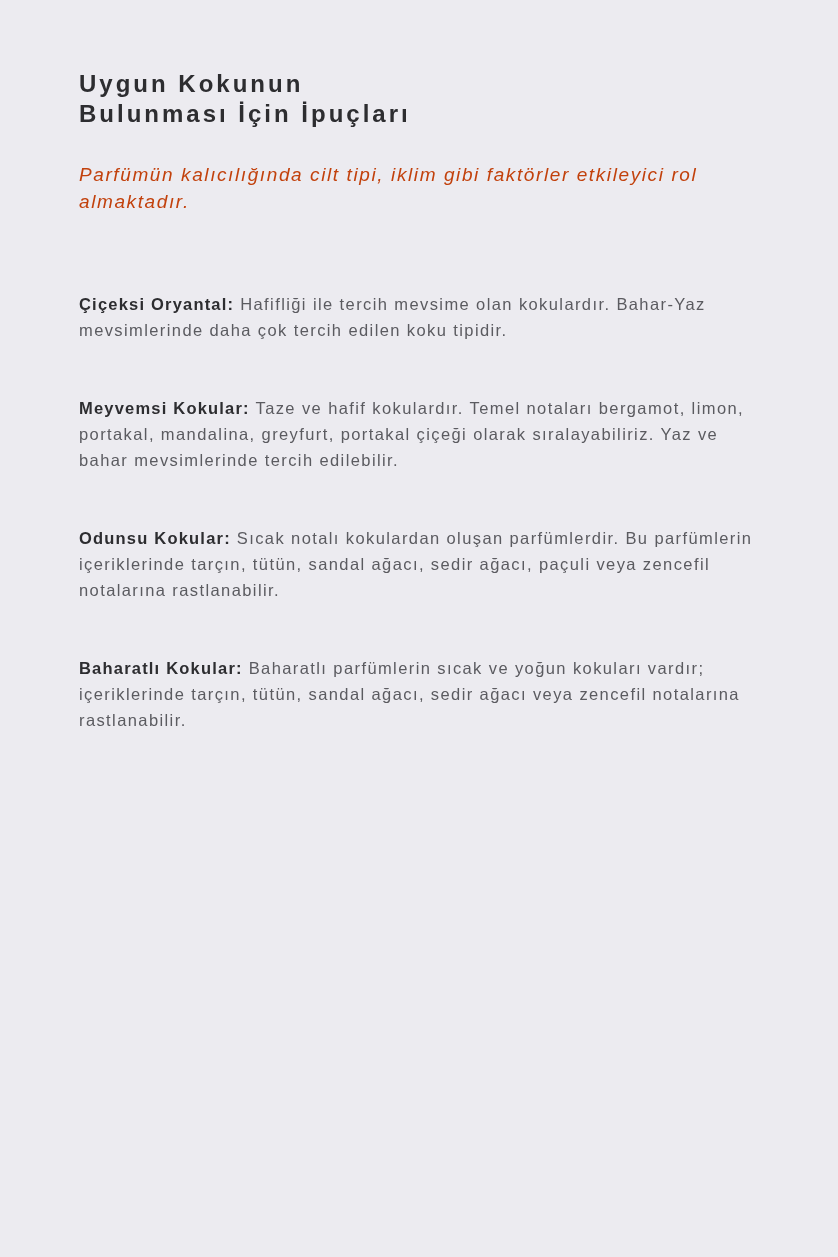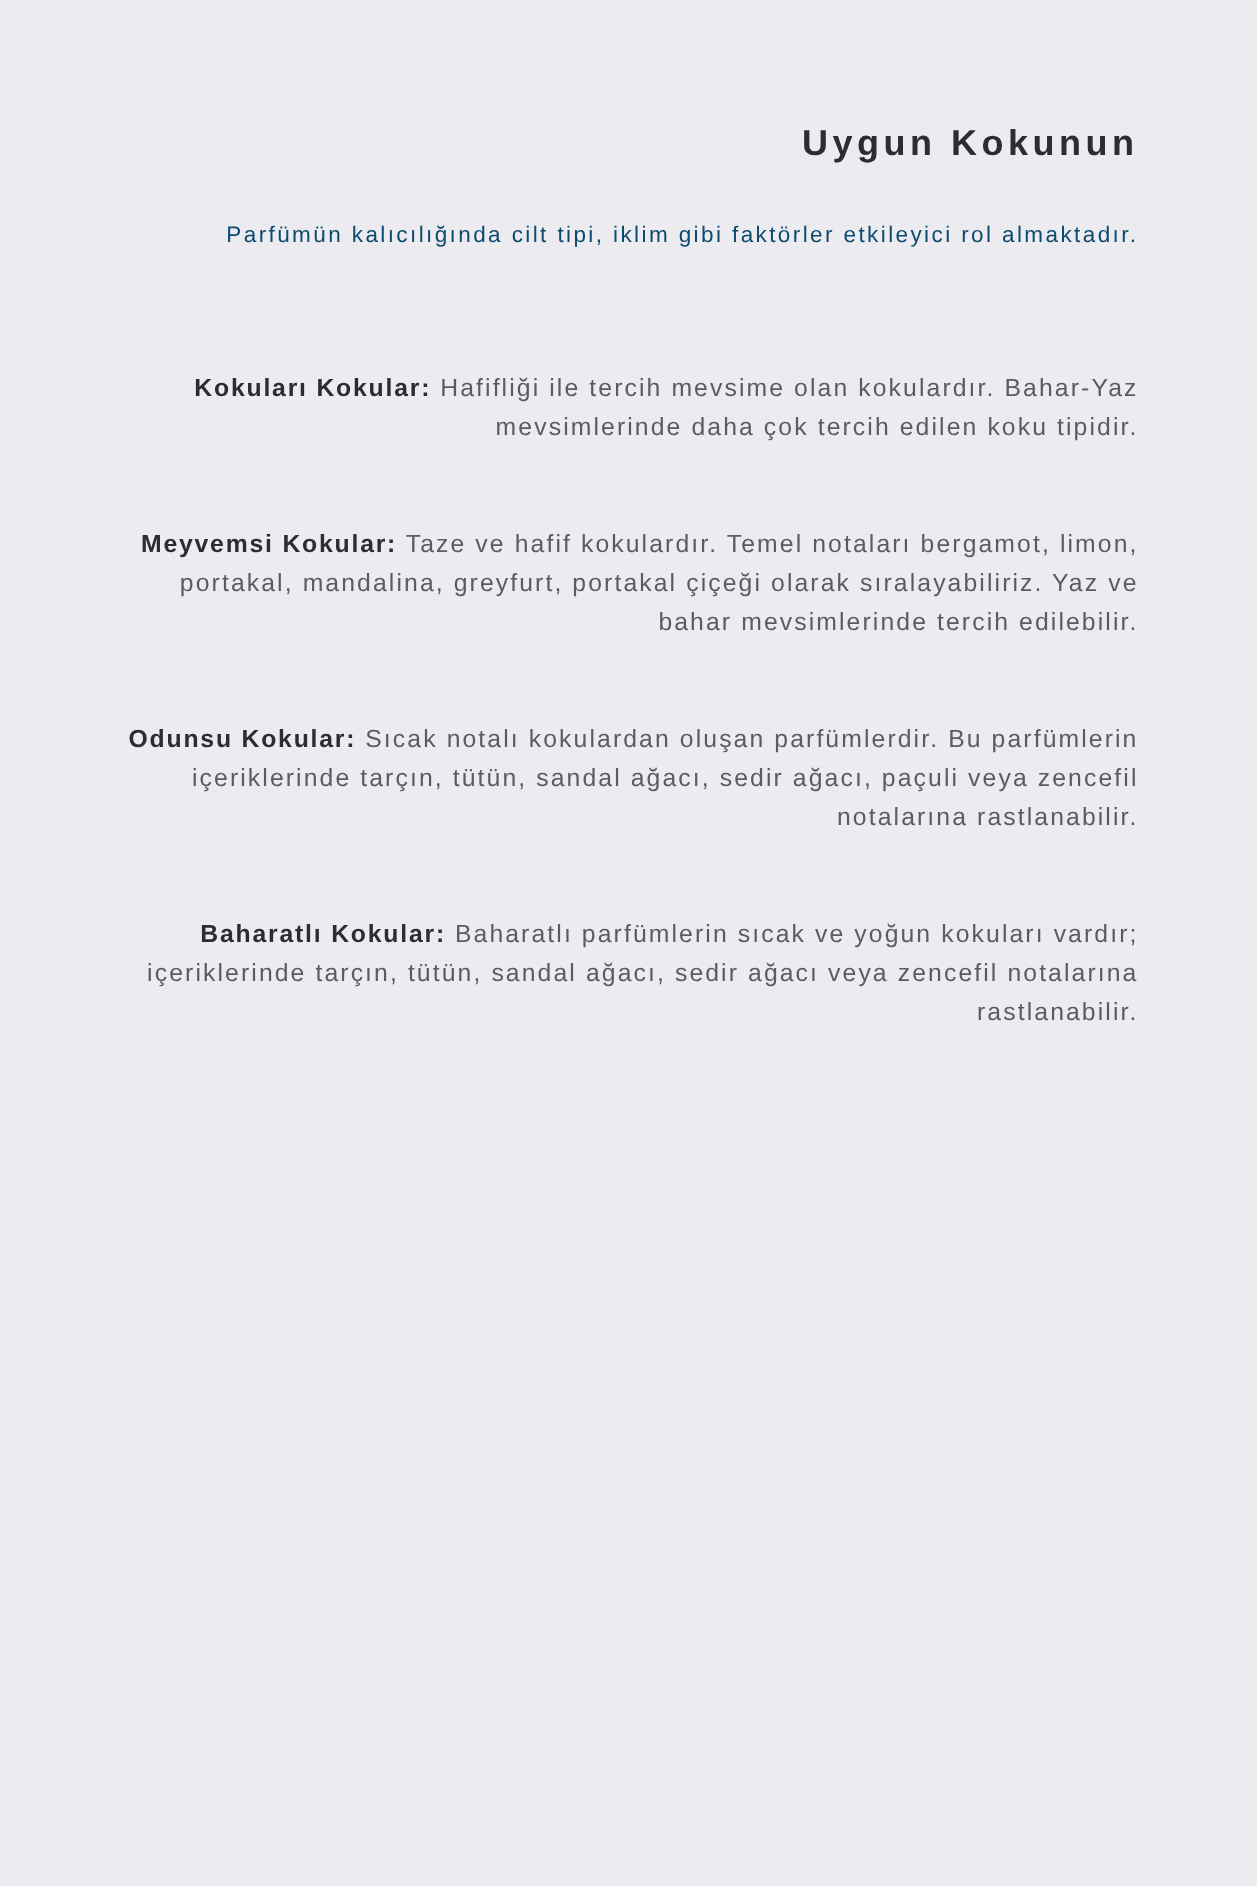--- a/index.html
+++ b/index.html
@@ -8,63 +8,64 @@
   }
   body {
     width: 838px;
     height: 1257px;
     background: #ecebf0;
     font-family: "Liberation Sans", sans-serif;
     -webkit-font-smoothing: antialiased;
   }
   .page {
     width: 680px;
-    margin: 16px auto;
+    margin: 4px auto;
     padding-top: 65px;
-    text-align: right;
+    text-align: left;
   }
   .title {
     color: #2d2d30;
     font-size: 24px;
     font-weight: bold;
     line-height: 30px;
     letter-spacing: 3px;
     margin: 0 0 32px 0;
   }
   .intro {
-    color: #0c4a6e;
-    font-size: 15px;
+    color: #c2410c;
+    font-size: 19px;
     line-height: 27px;
     letter-spacing: 1.6px;
     margin: 0 0 76px 0;
+    font-style: italic;
   }
   .section {
     color: #5b5b60;
     font-size: 16.5px;
     line-height: 26px;
     letter-spacing: 1.4px;
     margin: 0 0 52px 0;
   }
   .section .label {
     color: #2d2d30;
     font-weight: bold;
     letter-spacing: 1.2px;
   }
 </style>
 </head>
 <body>
 
 <div class="page">
 
-  <h1 class="title"><span>Uygun Kokunun</span><br></h1>
+  <h1 class="title"><span>Uygun Kokunun</span><br><span>Bulunması İçin İpuçları</span></h1>
 
   <p class="intro">Parfümün kalıcılığında cilt tipi, iklim gibi faktörler etkileyici rol almaktadır.</p>
 
   <p class="section">
-    <strong class="label">Kokuları Kokular:</strong>
+    <strong class="label">Çiçeksi Oryantal:</strong>
     <span>Hafifliği ile tercih mevsime olan kokulardır. Bahar-Yaz mevsimlerinde daha çok tercih edilen koku tipidir.</span>
   </p>
 
   <p class="section">
     <strong class="label">Meyvemsi Kokular:</strong>
     <span>Taze ve hafif kokulardır. Temel notaları bergamot, limon, portakal, mandalina, greyfurt, portakal çiçeği olarak sıralayabiliriz. Yaz ve bahar mevsimlerinde tercih edilebilir.</span>
   </p>
 
 
 

